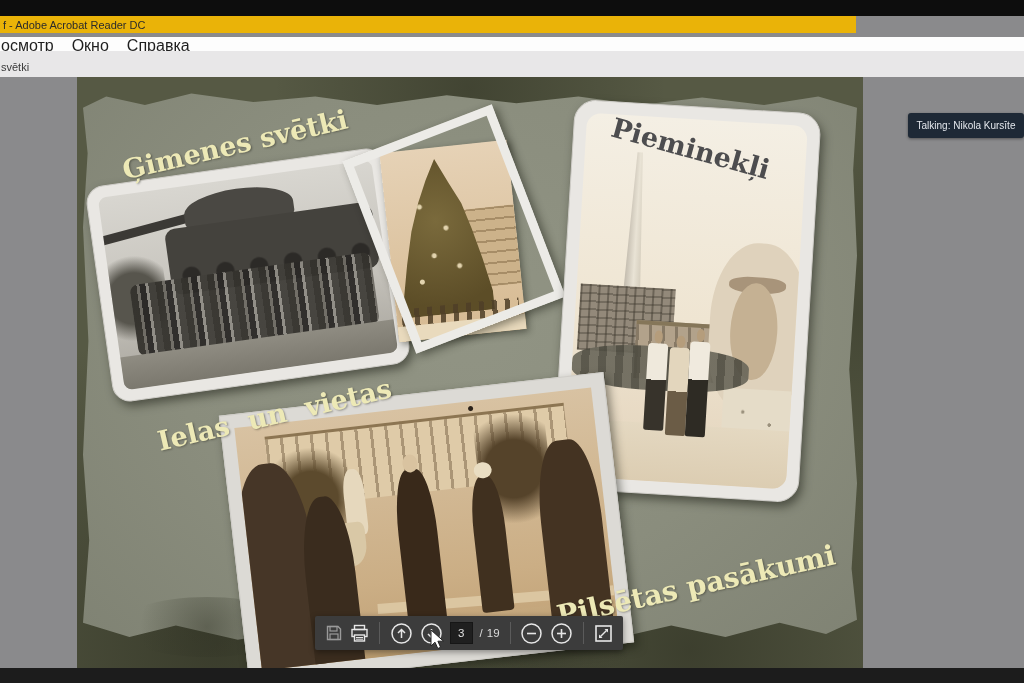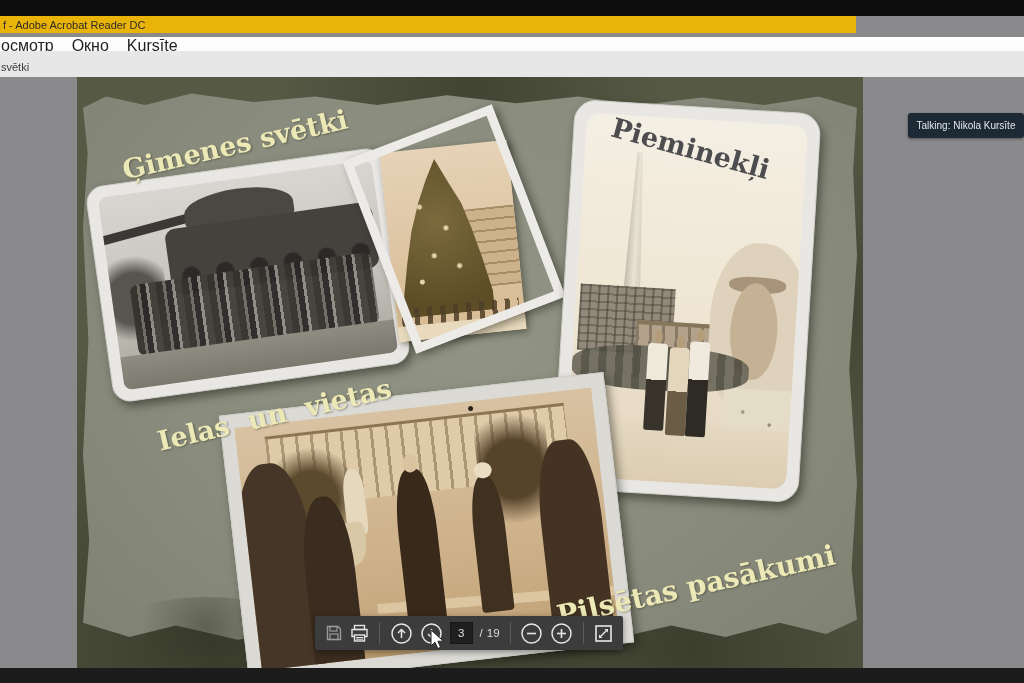--- a/index.html
+++ b/index.html
@@ -180,21 +180,21 @@
 
   <div class="top-black"></div>
 
   <div class="titlebar">
     <span>f - Adobe Acrobat Reader DC</span>
   </div>
 
   <div class="menubar">
     <span>осмотр</span>
     <span>Окно</span>
-    <span>Kursīte</span>
+    <span>Справка</span>
   </div>
 
   <div class="tabbar">
     <span class="home-label">svētki</span>
   </div>
 
   <div class="slide">
     <div class="paper"></div>
     <div class="stain stain1"></div>
     <div class="stain stain2"></div>

